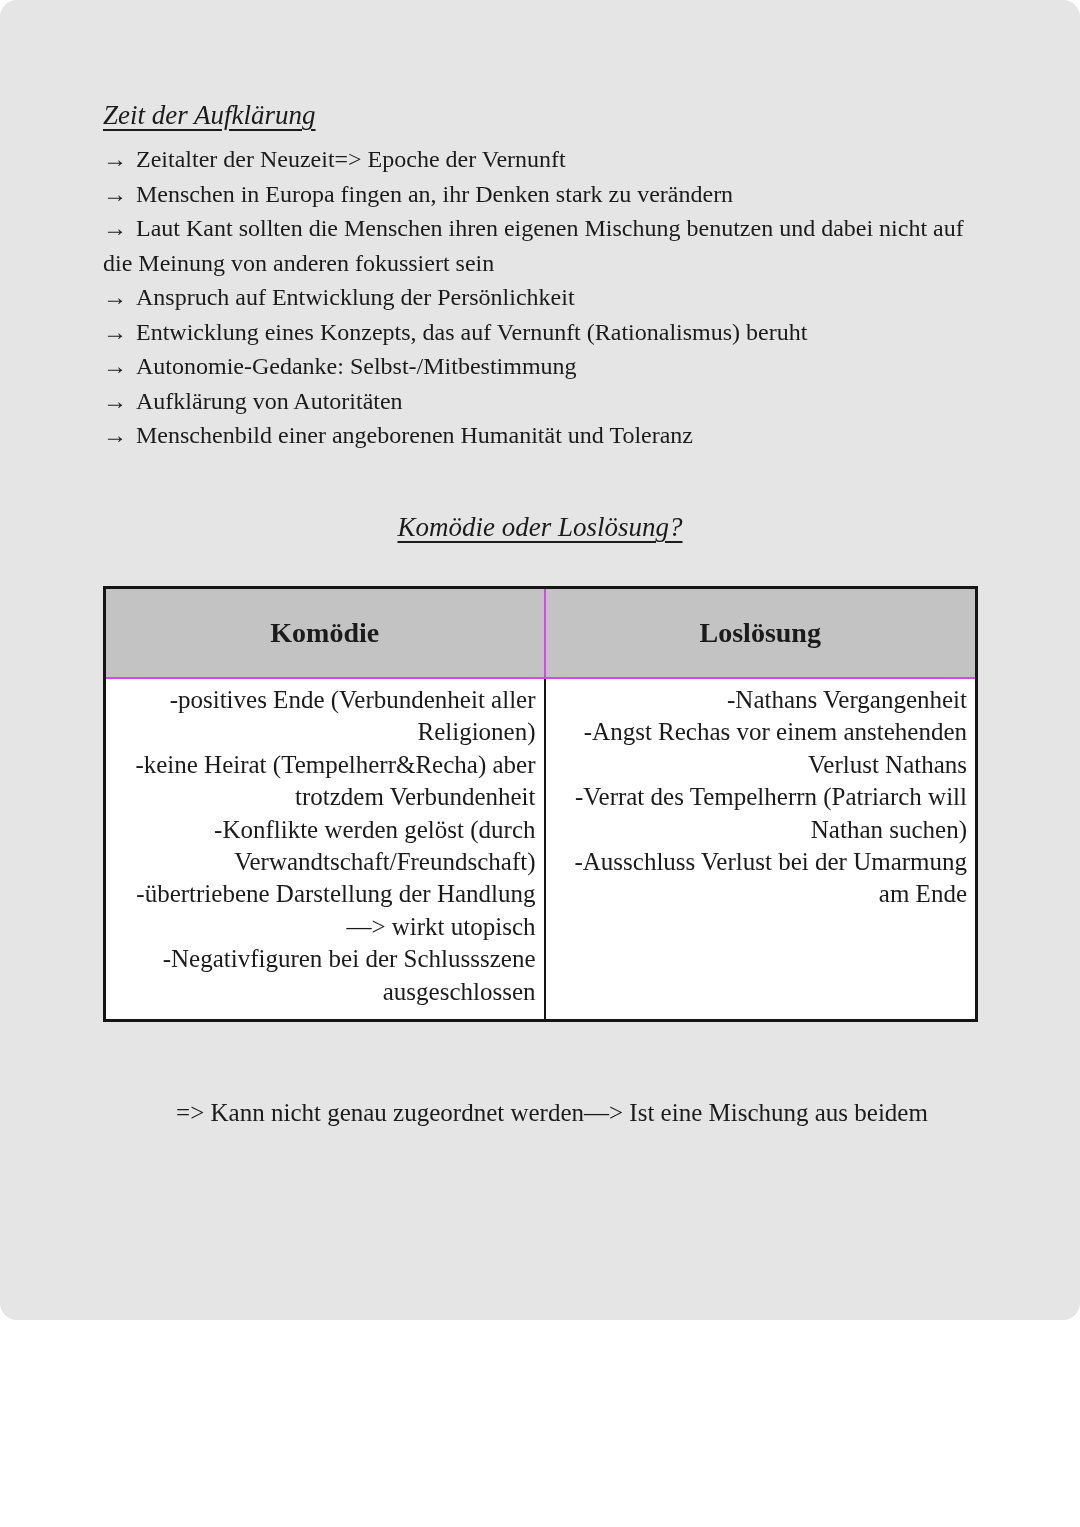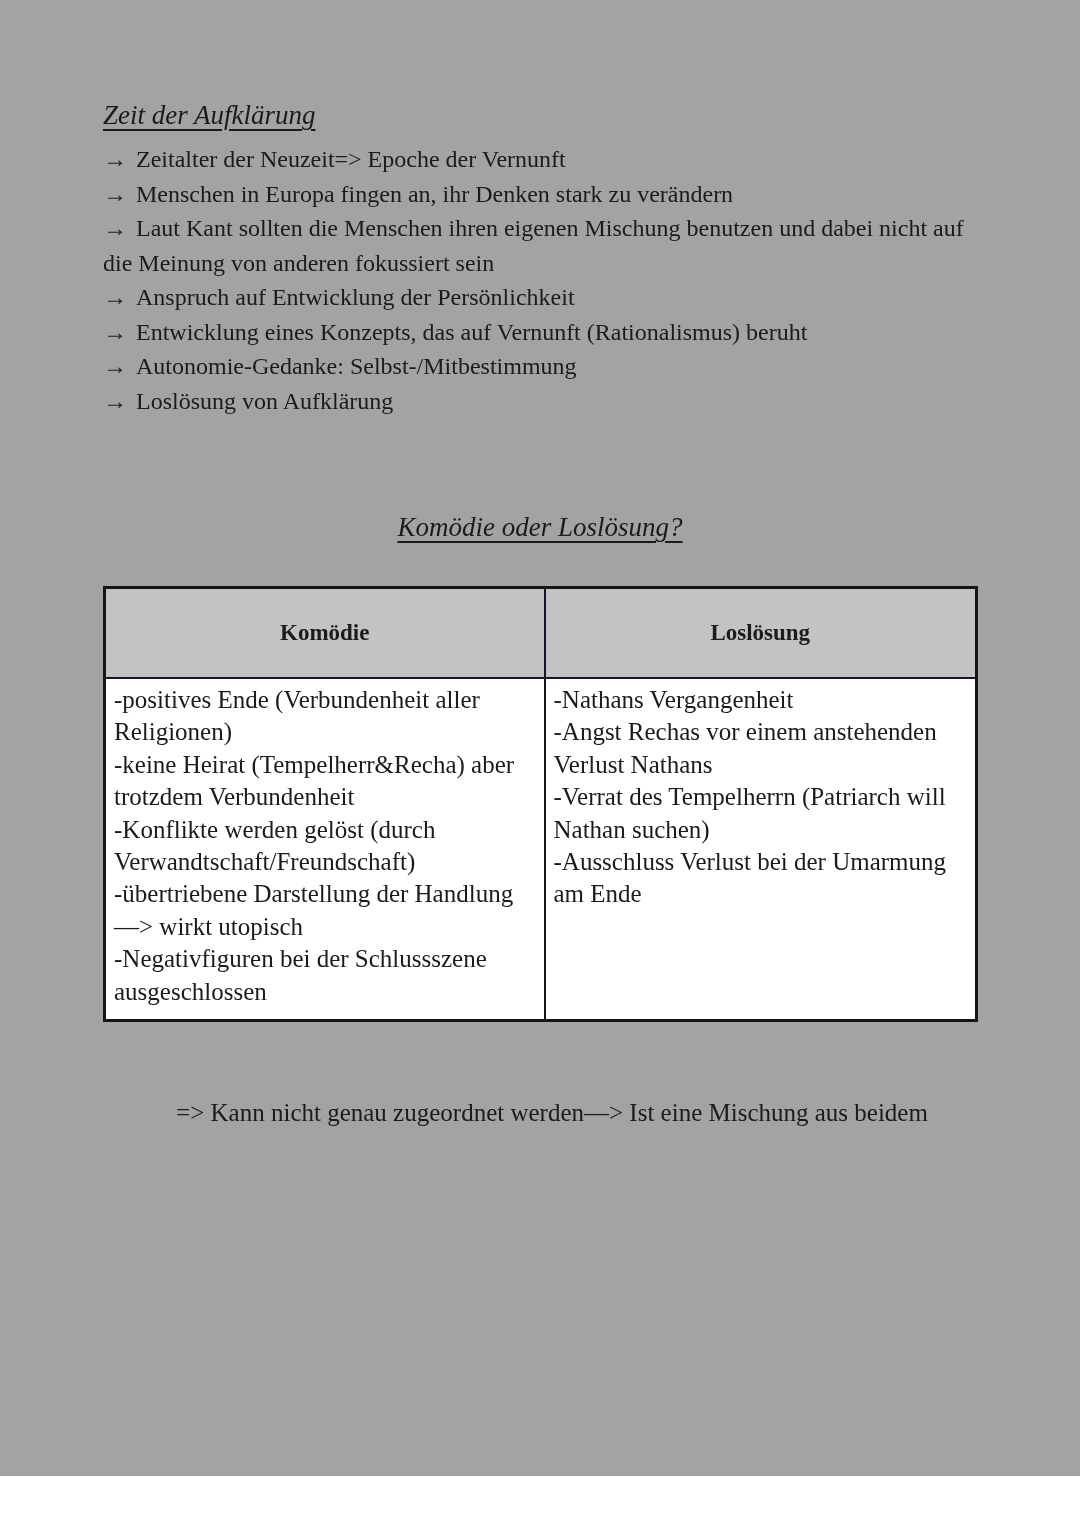--- a/index.html
+++ b/index.html
@@ -1,23 +1,24 @@
 <!DOCTYPE html>
 <html><head>
 <meta charset="utf-8">
 <style>
   html, body { margin: 0; padding: 0; }
   .page {
     position: relative;
     width: 1080px;
-    height: 1476px;
-    background: #a3a3a3;
+    height: 1320px;
+    background: #e5e5e5;
     font-family: "Liberation Serif", "DejaVu Serif", serif;
     color: #1b1b1b;
     overflow: hidden;
+    border-radius: 17px;
   }
 
   
   .h-underline {
     font-style: italic;
     font-weight: normal;
     text-decoration: underline;
     text-underline-offset: 5px;
     text-decoration-thickness: 2px;
     margin: 0;
@@ -58,37 +59,37 @@
     top: 586px;
     width: 872px;
     border-collapse: collapse;
     table-layout: fixed;
     border: 3px solid #151515;
   }
   .kt-table col.c1 { width: 440px; }
   .kt-table col.c2 { width: 432px; }
   .kt-table th {
     background: #c3c3c3;
-    border: 2px solid #0f172a;
+    border: 2px solid #d946ef;
     height: 86px;
-    font-size: 23px;
+    font-size: 28px;
     font-weight: bold;
     text-align: center;
     vertical-align: middle;
   }
   .kt-table td {
     border: 2px solid #151515;
     vertical-align: top;
     padding: 5px 8px 8px 8px;
     height: 327px;
     font-size: 25px;
     line-height: 32.4px;
     background: #ffffff;
   }
-  .cell-item { margin: 0; }
+  .cell-item { margin: 0; text-align: right; }
 
   
   .conclusion {
     position: absolute;
     left: 120px;
     top: 1083px;
     width: 840px;
     text-align: center;
     font-size: 25px;
     line-height: 35px;
@@ -102,21 +103,22 @@
 
   <h1 class="h-underline sec1-heading">Zeit der Aufklärung</h1>
 
   <div class="bullets">
     <p><span class="arrow">→</span><span>Zeitalter der Neuzeit=&gt; Epoche der Vernunft</span></p>
     <p><span class="arrow">→</span><span>Menschen in Europa fingen an, ihr Denken stark zu verändern</span></p>
     <p><span class="arrow">→</span><span>Laut Kant sollten die Menschen ihren eigenen Mischung benutzen und dabei nicht auf die Meinung von anderen fokussiert sein</span></p>
     <p><span class="arrow">→</span><span>Anspruch auf Entwicklung der Persönlichkeit</span></p>
     <p><span class="arrow">→</span><span>Entwicklung eines Konzepts, das auf Vernunft (Rationalismus) beruht</span></p>
     <p><span class="arrow">→</span><span>Autonomie-Gedanke: Selbst-/Mitbestimmung</span></p>
-    <p><span class="arrow">→</span><span>Loslösung von Aufklärung</span></p>
+    <p><span class="arrow">→</span><span>Aufklärung von Autoritäten</span></p>
+    <p><span class="arrow">→</span><span>Menschenbild einer angeborenen Humanität und Toleranz</span></p>
   </div>
 
   <h2 class="h-underline sec2-heading">Komödie oder Loslösung?</h2>
 
   <table class="kt-table">
     <colgroup>
         <col class="c1">
         <col class="c2">
       </colgroup>
     <thead>

